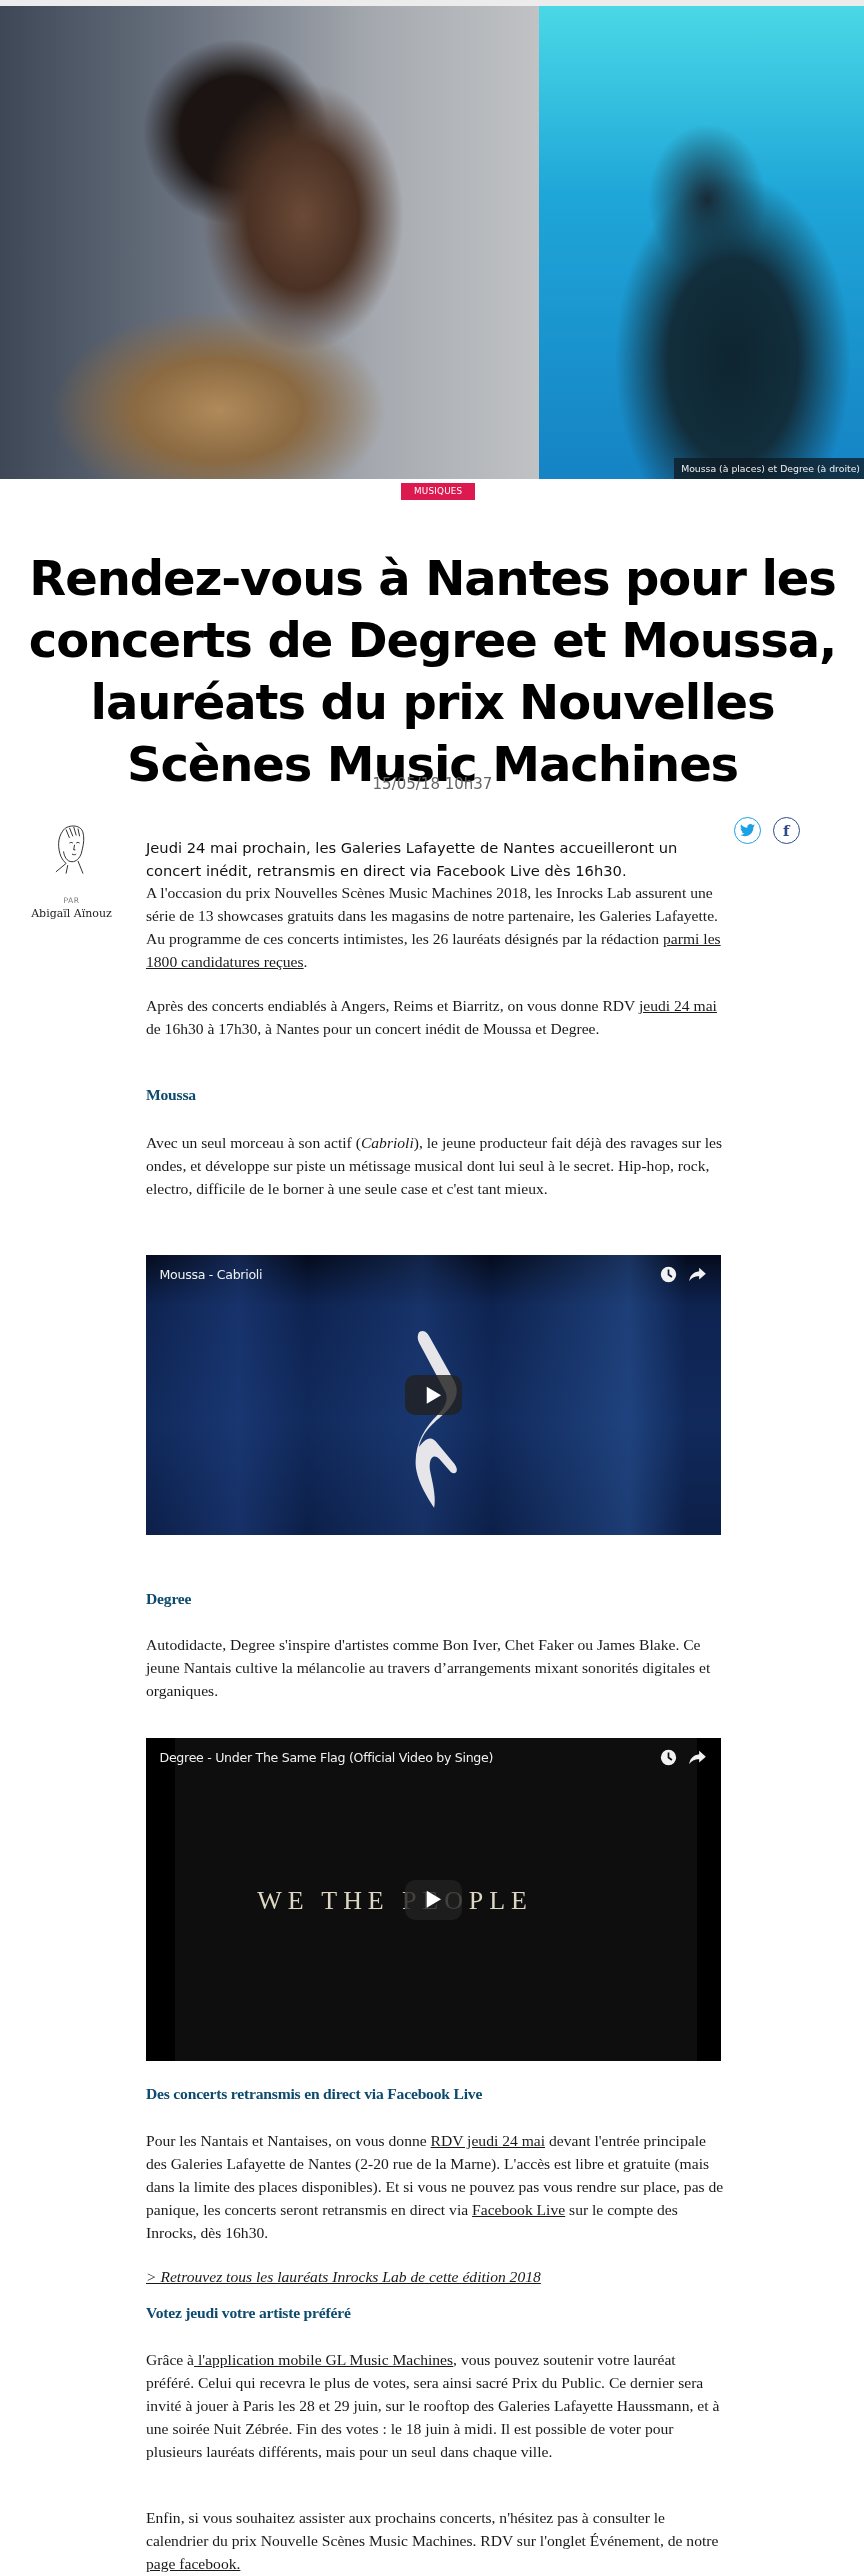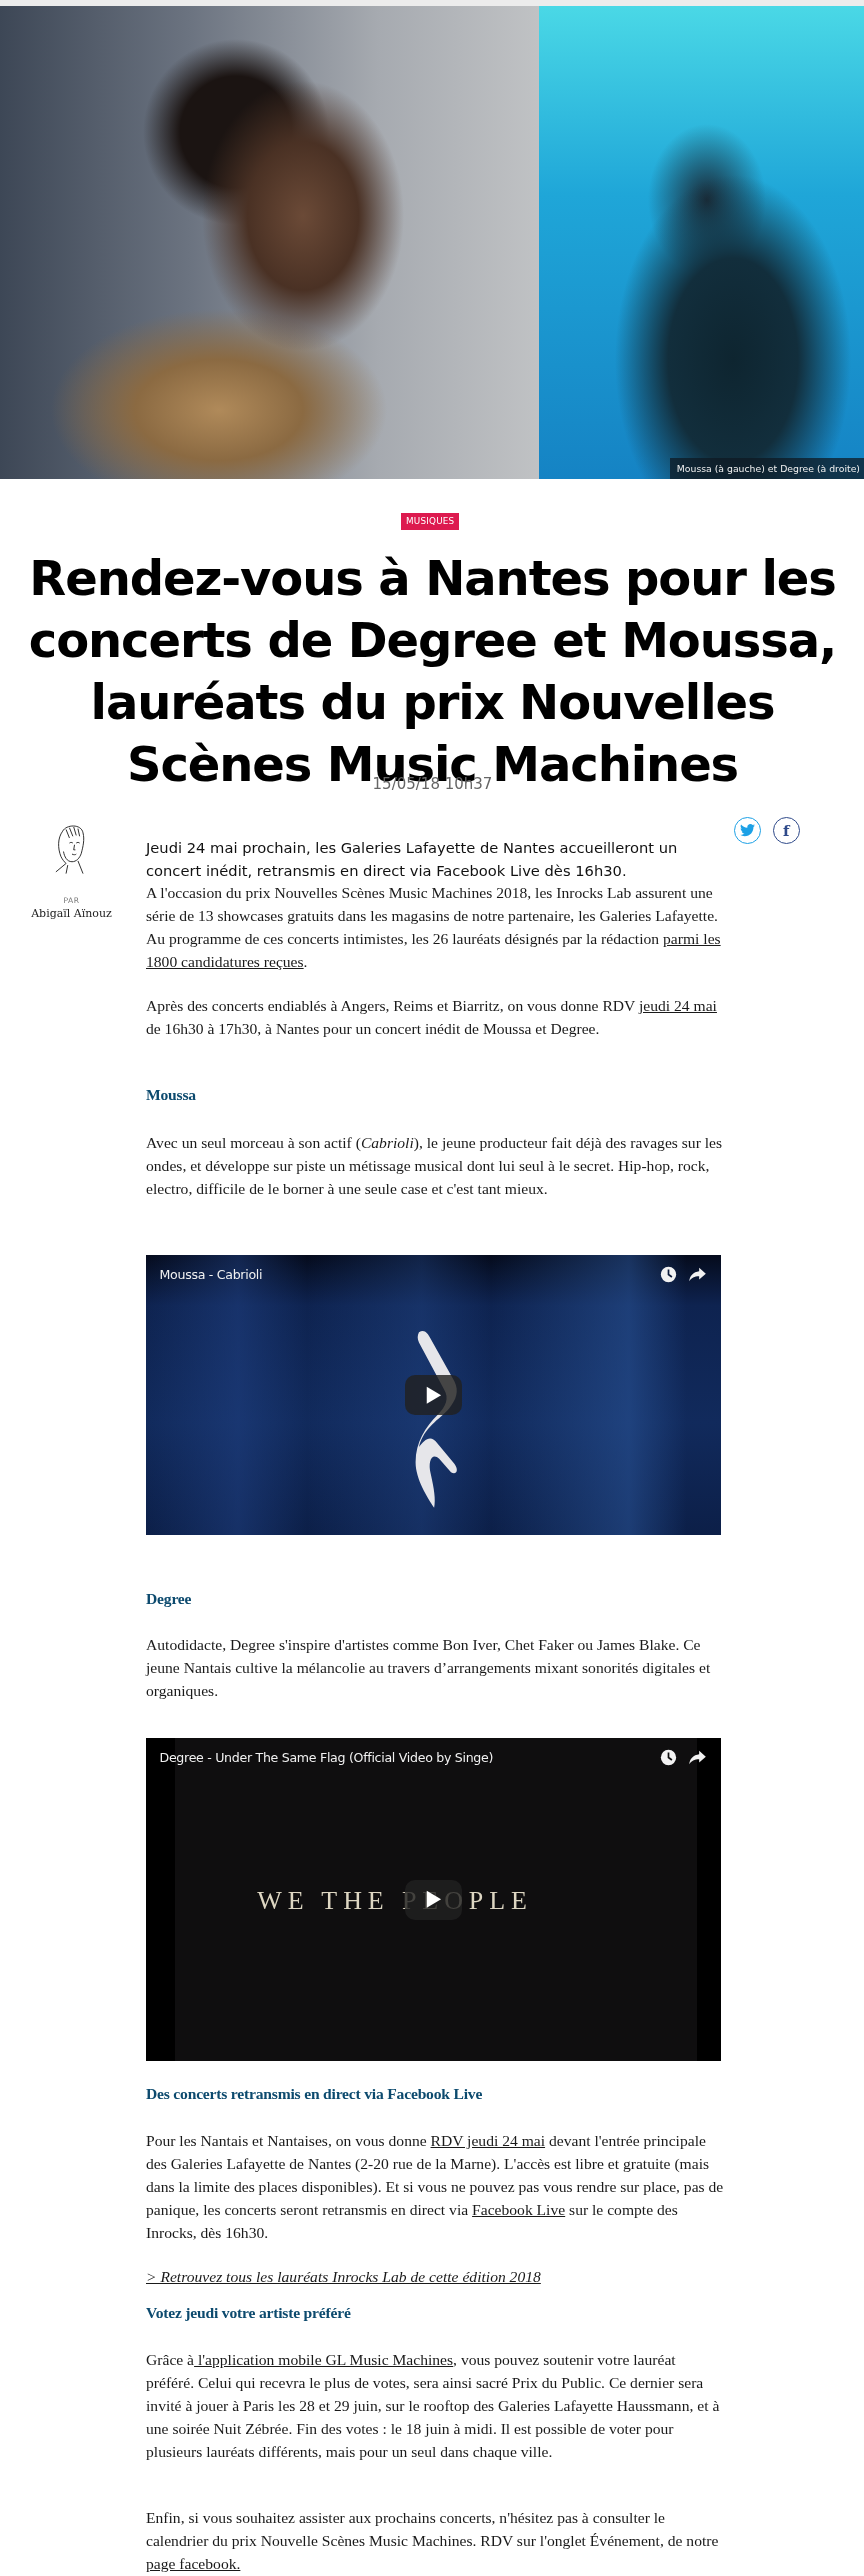--- a/index.html
+++ b/index.html
@@ -26,21 +26,21 @@
         linear-gradient(180deg, #4ad8e6 0%, #1fa6d8 40%, #1583c4 100%);
     }
     .hero-caption {
       position: absolute; right: 0; bottom: 0; padding: 5px 5px 5px 6.7px;
       background: rgba(15,25,35,0.75); color: #f0f0f0;
       font-family: "DejaVu Sans", sans-serif; font-size: 9.3px;
     }
 
     
     .category {
-      position: absolute; left: 401px; top: 513px; height: 17px; padding: 0 5px;
+      position: absolute; left: 401px; top: 483px; height: 17px; padding: 0 13px;
       background: #dd1a4f; color: #fff; font-family: "DejaVu Sans", sans-serif;
       font-size: 8.8px; line-height: 17px; letter-spacing: 0.2px;
     }
     .title {
       position: absolute; left: 17px; top: 547px; width: 831px; text-align: center;
       font-family: "DejaVu Sans", sans-serif; font-weight: bold; font-size: 48px;
       line-height: 62px; letter-spacing: -1.1px; color: #000;
     }
     .date {
       position: absolute; left: 0; top: 775px; width: 865px; text-align: center;
@@ -94,21 +94,21 @@
     }
   </style>
 </head>
 <body>
 
 <div class="top-strip"></div>
 
 <div class="hero">
   <div class="hero-left"></div>
   <div class="hero-right"></div>
-  <div class="hero-caption">Moussa (à gauche) et Degree (à droite)</div>
+  <div class="hero-caption">Moussa (à places) et Degree (à droite)</div>
 </div>
 
 <a class="category">MUSIQUES</a>
 
 <h1 class="title">Rendez-vous à Nantes pour les concerts de Degree et Moussa, lauréats du prix Nouvelles Scènes Music Machines</h1>
 
 <div class="date">15/05/18 10h37</div>
 
 <div class="author">
   <div class="avatar">

